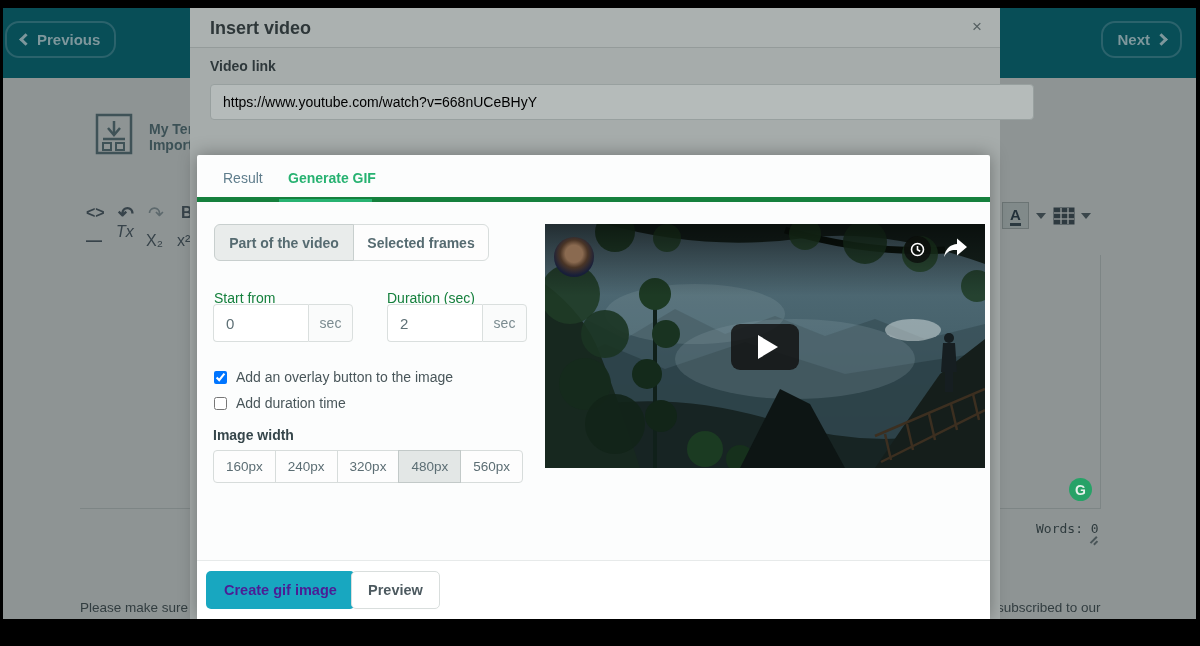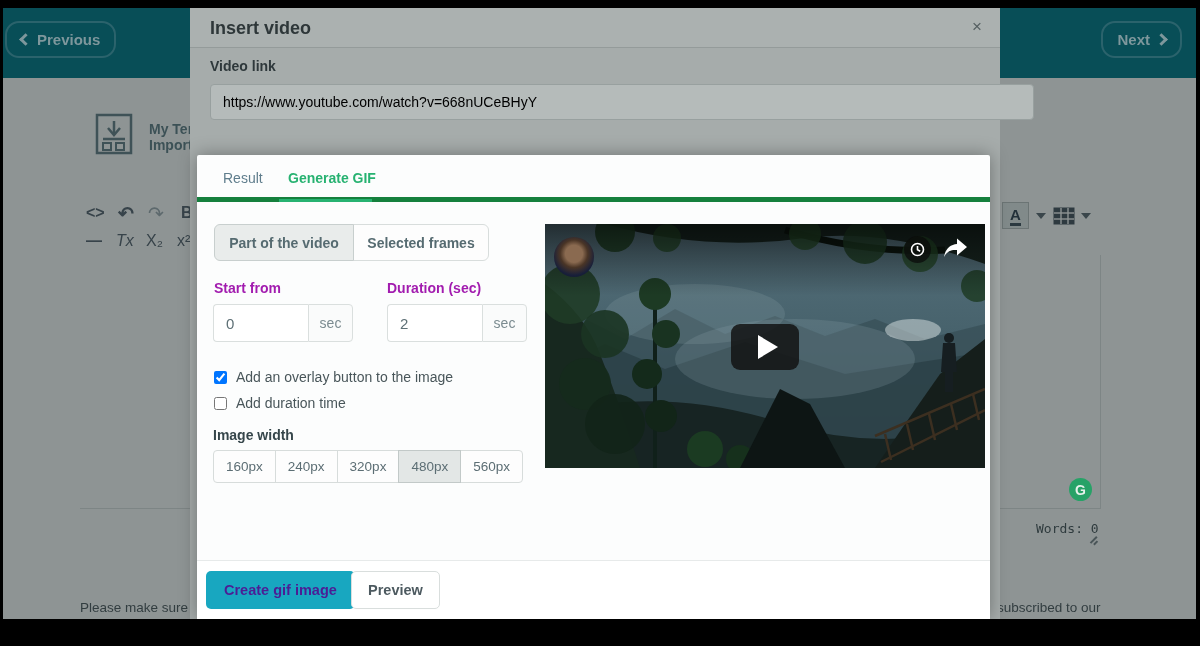--- a/index.html
+++ b/index.html
@@ -59,21 +59,21 @@
   .tab { position:absolute; top:15px; font-size:14px; cursor:pointer; }
   .tab-result { left:26px; color:#5f7d8c; font-weight:500; }
   .tab-gif { left:91px; color:var(--tab-green,#27b271); font-weight:600; }
   .tab-underline { position:absolute; left:82px; top:44px; width:93px; height:3px; background:var(--tab-green,#27b271); }
 
   .seg { position:absolute; top:69px; height:37px; font-size:14px; font-weight:600; color:#566b71;
          display:flex; align-items:center; justify-content:center; cursor:pointer; }
   .seg-1 { left:17px; width:140px; background:#e9eceb; border:1px solid #c8cfce; border-radius:6px 0 0 6px; z-index:2; }
   .seg-2 { left:156px; width:136px; background:#fdfdfd; border:1px solid #d8dddc; border-radius:0 6px 6px 0; }
 
-  .fld-label { position:absolute; top:125px; font-size:14px; font-weight:bold; color:#a21caf; }
+  .fld-label { position:absolute; top:135px; font-size:14px; font-weight:normal; color:#15803d; }
   .grp { position:absolute; top:149px; height:38px; display:flex; }
   .grp input { width:95px; height:38px; border:1px solid #dadfde; border-right:none; border-radius:4px 0 0 4px;
                padding:0 12px; font-size:15px; color:#5e7076; background:#fff; font-family:"Liberation Sans", sans-serif; }
   .grp .addon { width:45px; height:38px; background:#fafbfb; border:1px solid #dadfde; border-radius:0 4px 4px 0;
                 display:flex; align-items:center; justify-content:center; font-size:14px; color:#7b8b90; }
 
   .chk-row { position:absolute; left:17px; display:flex; align-items:center; gap:9px; font-size:14px; color:#49565a; }
   .chk-row input { width:13px; height:13px; }
 
   .iw-label { position:absolute; left:16px; top:272px; font-size:14px; font-weight:bold; color:#36464b; }
@@ -136,21 +136,21 @@
         <div>My Ten</div>
         <div>Import</div>
       </div>
     </div>
 
     <span class="tb-ic tb-bold" style="left:83px;top:196px;">&lt;&gt;</span>
     <span class="tb-ic tb-bold" style="left:115px;top:194px;font-size:19px;">↶</span>
     <span class="tb-ic" style="left:145px;top:194px;font-size:19px;color:#5d696d;">↷</span>
     <span class="tb-ic tb-bold" style="left:178px;top:196px;">B</span>
     <span class="tb-ic tb-bold" style="left:83px;top:224px;">—</span>
-    <span class="tb-ic tb-clear" style="left:113px;top:224px;"><i>Tx</i></span>
+    <span class="tb-ic tb-clear" style="left:113px;top:215px;"><i>Tx</i></span>
     <span class="tb-ic" style="left:143px;top:224px;">X₂</span>
     <span class="tb-ic" style="left:174px;top:224px;">x²</span>
 
     <div class="acolor-box">
       <span>A</span>
     </div>
     <span class="caret" style="left:1033px;top:205px;"></span>
     <svg class="table-ic" width="22" height="18" viewBox="0 0 22 18">
       <rect x="1" y="1" width="20" height="16" fill="#2e3a40" stroke="#2e3a40"></rect>
       <g stroke="#8e9494" stroke-width="1.4">

